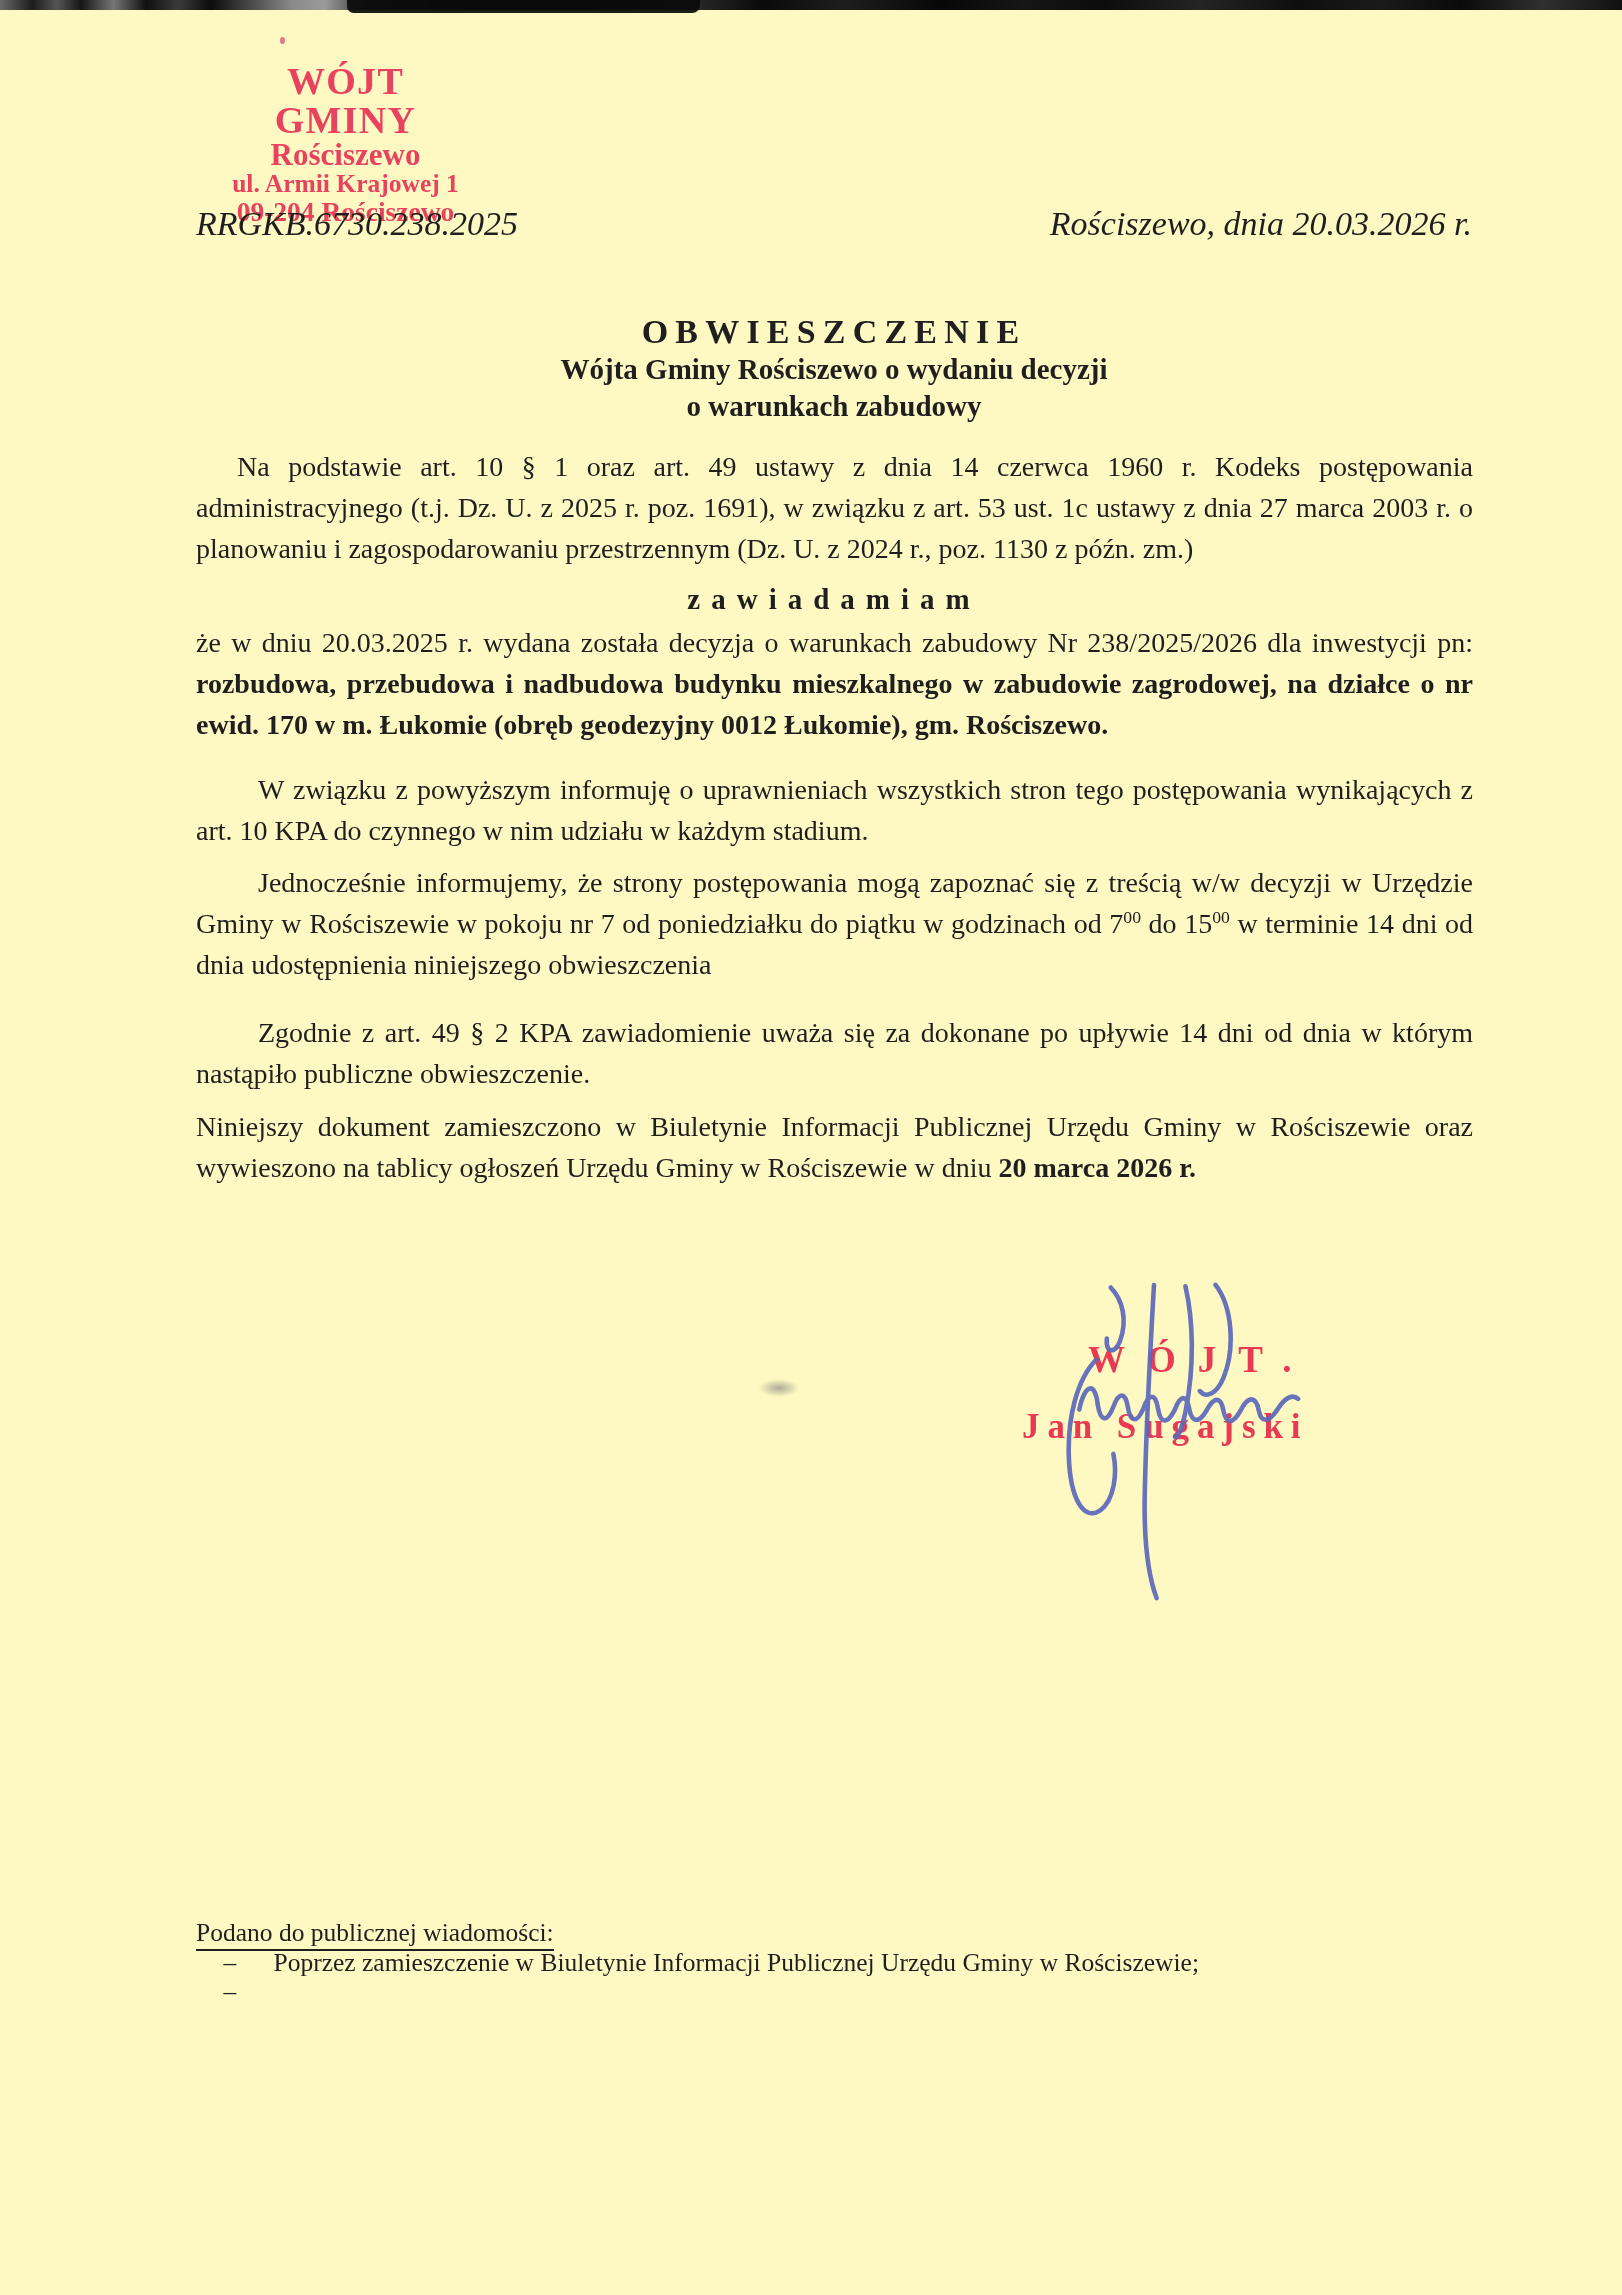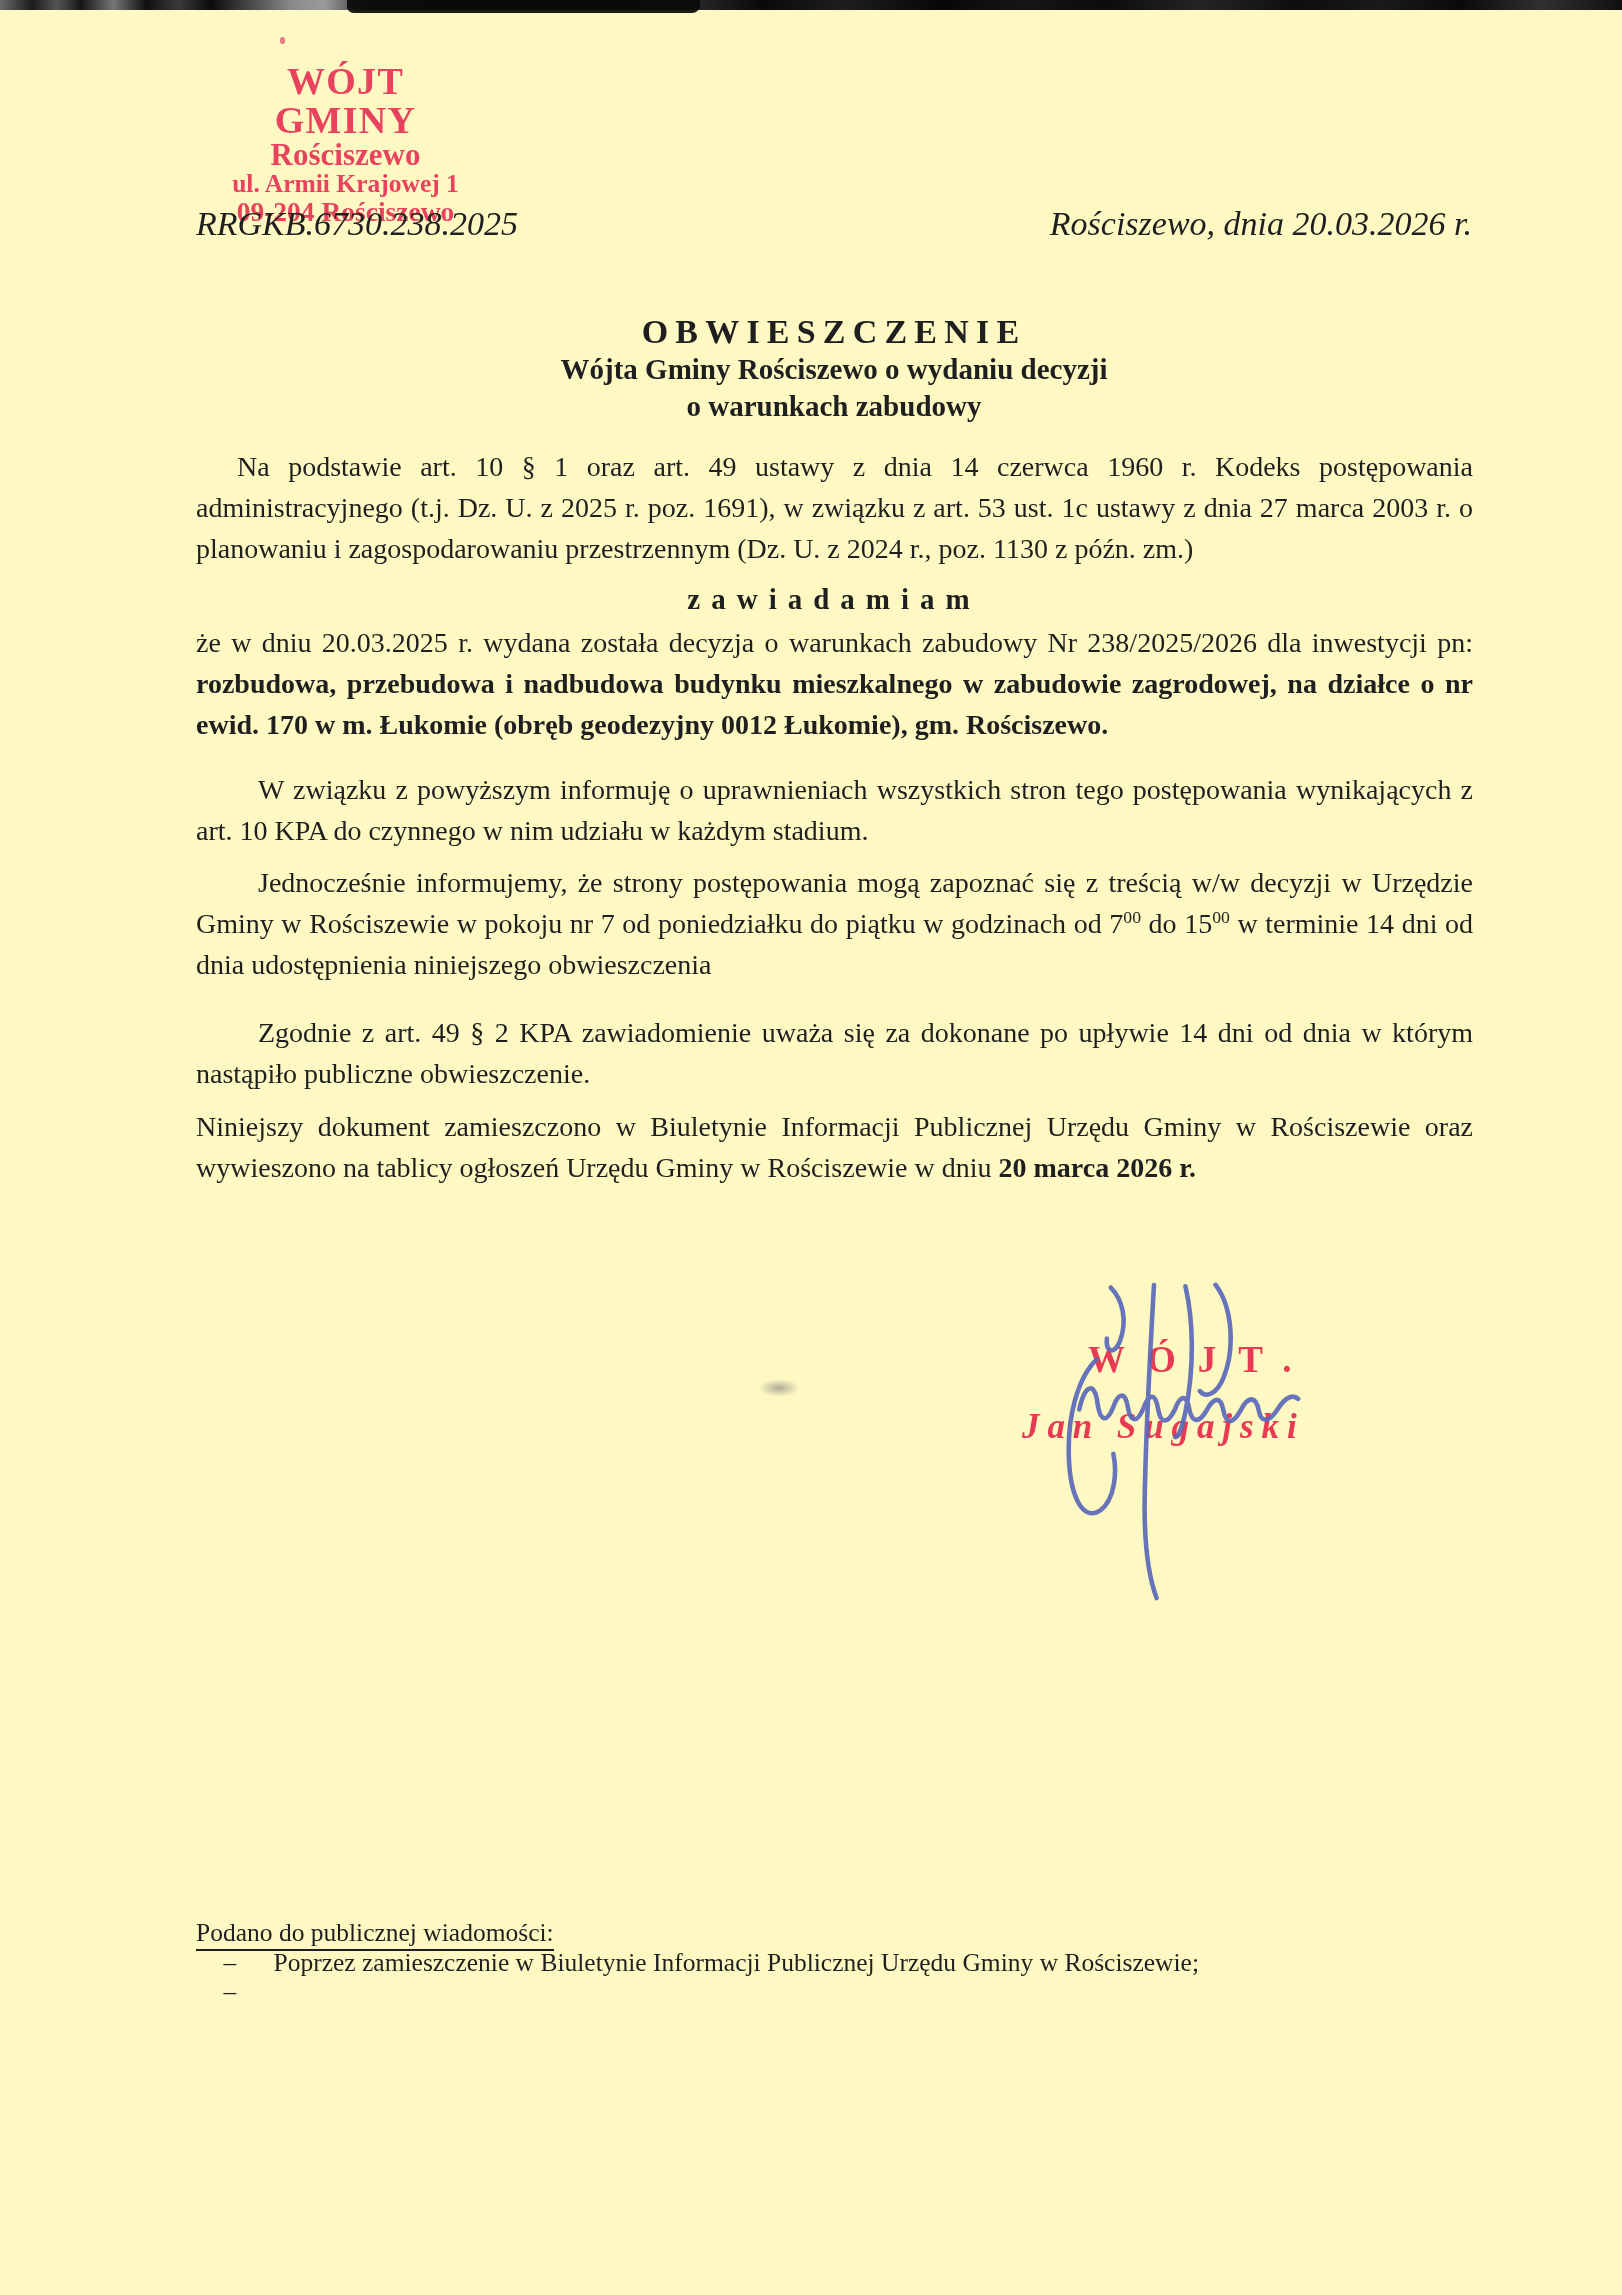--- a/index.html
+++ b/index.html
@@ -71,21 +71,21 @@
   b { font-weight:bold; }
 
   
   .sig-title {
     top:1340px; left:1088px;
     color:#e83a52; font-weight:bold;
     font-size:37px; letter-spacing:22px; line-height:39px; white-space:nowrap;
   }
   .sig-name {
     top:1407px; left:1022px;
-    color:#e83a52; font-weight:bold; font-style:italic;
+    color:#e83a52; font-weight:bold; 
     font-size:35px; letter-spacing:7.9px; line-height:39px; white-space:nowrap;
   }
   .sig-svg { top:1281px; left:1057px; width:249px; height:321px; }
 
   
   .footer-heading {
     top:1918px; left:196px;
     font-size:25.5px; line-height:30px;
   }
   .footer-heading span {

